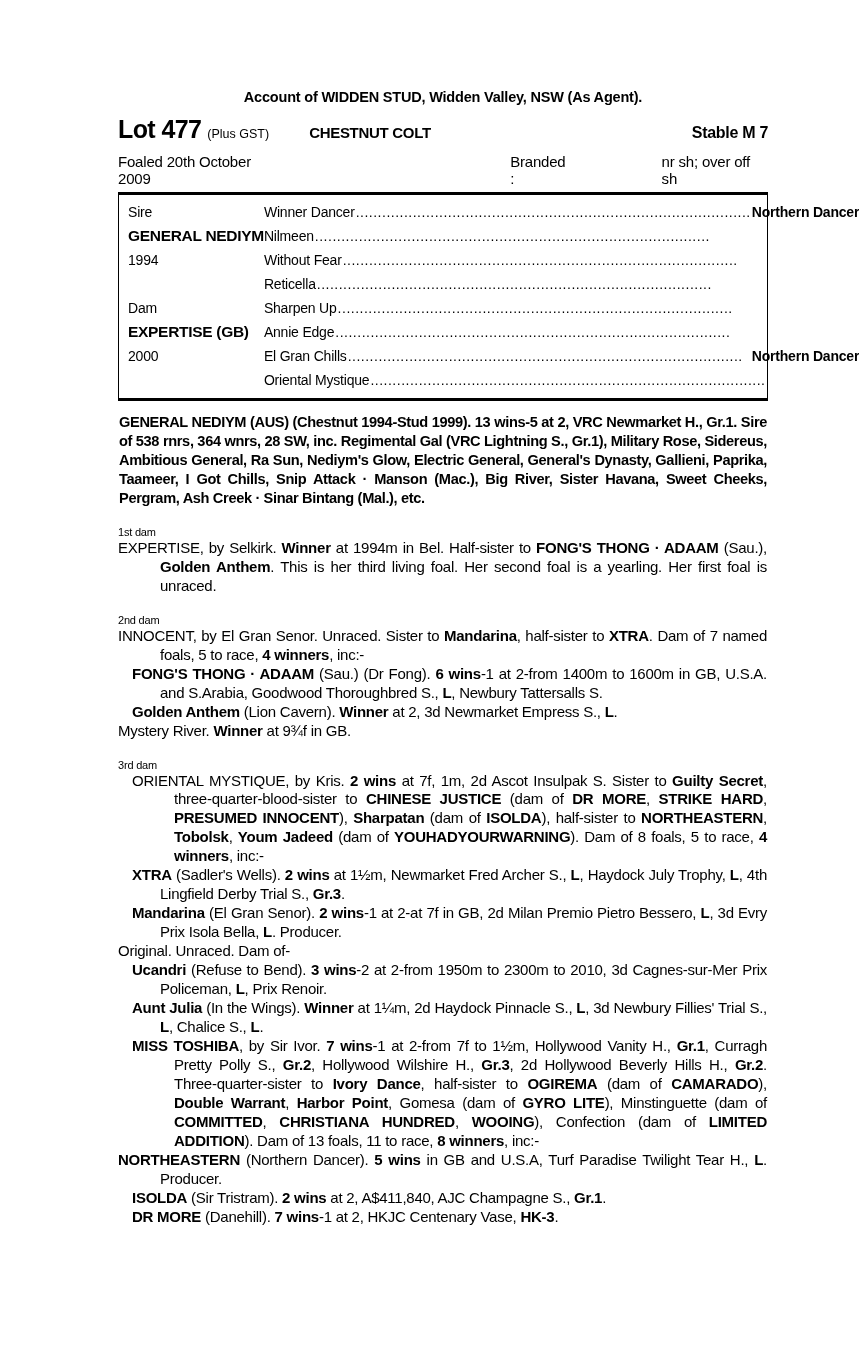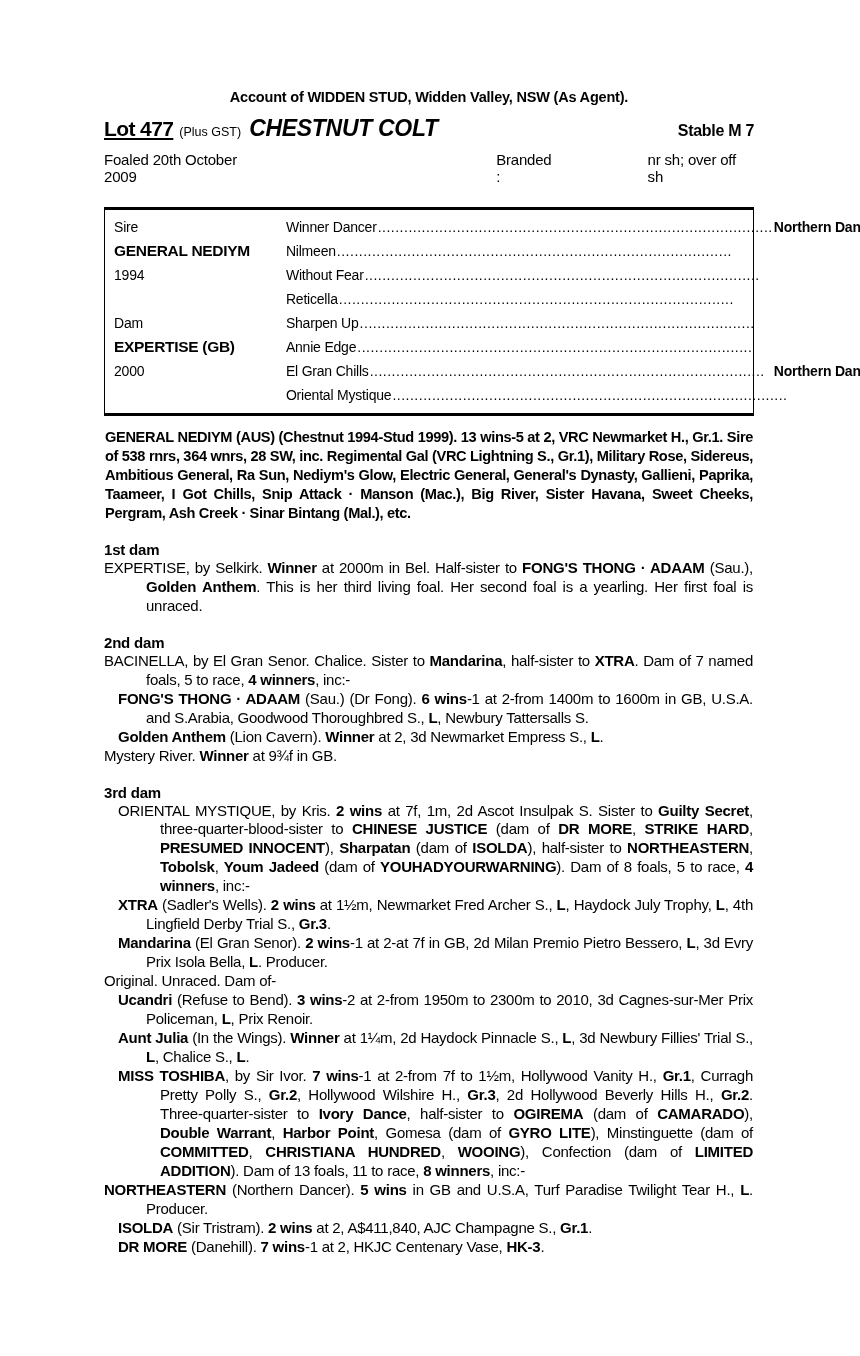--- a/index.html
+++ b/index.html
@@ -10,56 +10,54 @@
   body {
     width: 860px;
     height: 1356px;
     font-family: "Liberation Sans", sans-serif;
     color: #000000;
     position: relative;
     overflow: hidden;
   }
   .page {
     position: absolute;
-    left: 104px;
+    left: 118px;
     top: 0;
     width: 650px;
   }
 
   
   .account-line {
     text-align: center;
     font-weight: bold;
     font-size: 14.5px;
     letter-spacing: -0.2px;
     padding-top: 90px;
     line-height: 1.1;
   }
   .lot-row {
     display: flex;
     align-items: baseline;
     margin-top: 9px;
     white-space: nowrap;
   }
   .lot-no {
-    font-size: 21px;
+    font-size: 25px;
     font-weight: bold;
     letter-spacing: -0.6px;
-    text-decoration: underline;
   }
   .lot-gst {
     font-size: 12.5px;
     margin-left: 6px;
   }
   .lot-colour {
-    font-size: 23px;
+    font-size: 15px;
     font-weight: bold;
     letter-spacing: -0.3px;
-    margin-left: 8px;
-    font-style: italic;
+    margin-left: 40px;
   }
   .lot-stable {
     font-size: 16px;
     font-weight: bold;
     margin-left: auto;
     letter-spacing: -0.3px;
   }
   .foaled-row {
     display: flex;
     align-items: baseline;
@@ -67,30 +65,29 @@
     font-size: 15px;
     letter-spacing: -0.2px;
     gap: 40px;
   }
   .foaled-left { }
   .branded-label { margin-left: 185px; }
   .branded-value { margin-left: 49px; }
 
   
   .ped-table {
-    margin-top: 22px;
+    margin-top: 5px;
     border-top: 3px solid #000;
     border-bottom: 3px solid #000;
     border-left: 1.5px solid #000;
     border-right: 1.5px solid #000;
     padding: 5px 0 6px 0;
     display: flex;
     font-size: 14px;
     letter-spacing: -0.2px;
-    gap: 36px;
   }
   .ped-col1 { width: 195px; padding-left: 9px; box-sizing: border-box; }
   .ped-col2 { width: 160px; }
   .ped-col3 { flex: 1; padding-right: 8px; }
   .ped-line { height: 24px; line-height: 24px; white-space: nowrap; overflow: hidden; }
   .ped-line.gap { }
   .ped-name-bold { font-weight: bold; font-size: 15.5px; letter-spacing: -0.3px; }
   .leader {
     display: flex;
     align-items: baseline;
@@ -114,22 +111,22 @@
     font-size: 14.6px;
     font-weight: bold;
     line-height: 1.30;
     text-align: justify;
     letter-spacing: -0.35px;
     padding: 0 1px;
   }
 
   
   .dam-head {
-    font-weight: bold;
-    font-size: 15px;
+    font-weight: normal;
+    font-size: 11px;
     margin-top: 18px;
     margin-bottom: 1px;
     letter-spacing: -0.2px;
   }
   .ent {
     font-size: 15px;
     line-height: 1.265;
     text-align: justify;
     letter-spacing: -0.25px;
     margin: 0;
@@ -225,23 +222,23 @@
             <span class="l-dots">..........................................................................................</span>
           </span>
         </div>
       </div>
   </div>
 
   <div class="sire-summary">GENERAL NEDIYM (AUS) (Chestnut 1994-Stud 1999). 13 wins-5 at 2, VRC Newmarket H., Gr.1. Sire of 538 rnrs, 364 wnrs, 28 SW, inc. Regimental Gal (VRC Lightning S., Gr.1), Military Rose, Sidereus, Ambitious General, Ra Sun, Nediym's Glow, Electric General, General's Dynasty, Gallieni, Paprika, Taameer, I Got Chills, Snip Attack · Manson (Mac.), Big River, Sister Havana, Sweet Cheeks, Pergram, Ash Creek · Sinar Bintang (Mal.), etc.</div>
 
   <div id="dams">
       <div class="dam-head">1st dam</div>
-      <div class="ent ind0"><span>EXPERTISE, by Selkirk. </span><b>Winner</b><span> at 2000m in Bel. Half-sister to </span><b>FONG'S THONG · ADAAM</b><span> (Sau.), </span><b>Golden Anthem</b><span>. This is her third living foal. Her second foal is a yearling. Her first foal is unraced.</span></div>
+      <div class="ent ind0"><span>EXPERTISE, by Selkirk. </span><b>Winner</b><span> at 1994m in Bel. Half-sister to </span><b>FONG'S THONG · ADAAM</b><span> (Sau.), </span><b>Golden Anthem</b><span>. This is her third living foal. Her second foal is a yearling. Her first foal is unraced.</span></div>
       <div class="dam-head">2nd dam</div>
-      <div class="ent ind0"><span>BACINELLA, by El Gran Senor. Chalice. Sister to </span><b>Mandarina</b><span>, half-sister to </span><b>XTRA</b><span>. Dam of 7 named foals, 5 to race, </span><b>4 winners</b><span>, inc:-</span></div>
+      <div class="ent ind0"><span>INNOCENT, by El Gran Senor. Unraced. Sister to </span><b>Mandarina</b><span>, half-sister to </span><b>XTRA</b><span>. Dam of 7 named foals, 5 to race, </span><b>4 winners</b><span>, inc:-</span></div>
       <div class="ent ind1"><b>FONG'S THONG · ADAAM</b><span> (Sau.) (Dr Fong). </span><b>6 wins</b><span>-1 at 2-from 1400m to 1600m in GB, U.S.A. and S.Arabia, Goodwood Thoroughbred S., </span><b>L</b><span>, Newbury Tattersalls S.</span></div>
       <div class="ent ind1"><b>Golden Anthem</b><span> (Lion Cavern). </span><b>Winner</b><span> at 2, 3d Newmarket Empress S., </span><b>L</b><span>.</span></div>
       <div class="ent ind3"><span>Mystery River. </span><b>Winner</b><span> at 9¾f in GB.</span></div>
       <div class="dam-head">3rd dam</div>
       <div class="ent ind2"><span>ORIENTAL MYSTIQUE, by Kris. </span><b>2 wins</b><span> at 7f, 1m, 2d Ascot Insulpak S. Sister to </span><b>Guilty Secret</b><span>, three-quarter-blood-sister to </span><b>CHINESE JUSTICE</b><span> (dam of </span><b>DR MORE</b><span>, </span><b>STRIKE HARD</b><span>, </span><b>PRESUMED INNOCENT</b><span>), </span><b>Sharpatan</b><span> (dam of </span><b>ISOLDA</b><span>), half-sister to </span><b>NORTHEASTERN</b><span>, </span><b>Tobolsk</b><span>, </span><b>Youm Jadeed</b><span> (dam of </span><b>YOUHADYOURWARNING</b><span>). Dam of 8 foals, 5 to race, </span><b>4 winners</b><span>, inc:-</span></div>
       <div class="ent ind1"><b>XTRA</b><span> (Sadler's Wells). </span><b>2 wins</b><span> at 1½m, Newmarket Fred Archer S., </span><b>L</b><span>, Haydock July Trophy, </span><b>L</b><span>, 4th Lingfield Derby Trial S., </span><b>Gr.3</b><span>.</span></div>
       <div class="ent ind1"><b>Mandarina</b><span> (El Gran Senor). </span><b>2 wins</b><span>-1 at 2-at 7f in GB, 2d Milan Premio Pietro Bessero, </span><b>L</b><span>, 3d Evry Prix Isola Bella, </span><b>L</b><span>. Producer.</span></div>
       <div class="ent ind3"><span>Original. Unraced. Dam of-</span></div>
       <div class="ent ind1"><b>Ucandri</b><span> (Refuse to Bend). </span><b>3 wins</b><span>-2 at 2-from 1950m to 2300m to 2010, 3d Cagnes-sur-Mer Prix Policeman, </span><b>L</b><span>, Prix Renoir.</span></div>
       <div class="ent ind1"><b>Aunt Julia</b><span> (In the Wings). </span><b>Winner</b><span> at 1¼m, 2d Haydock Pinnacle S., </span><b>L</b><span>, 3d Newbury Fillies' Trial S., </span><b>L</b><span>, Chalice S., </span><b>L</b><span>.</span></div>

